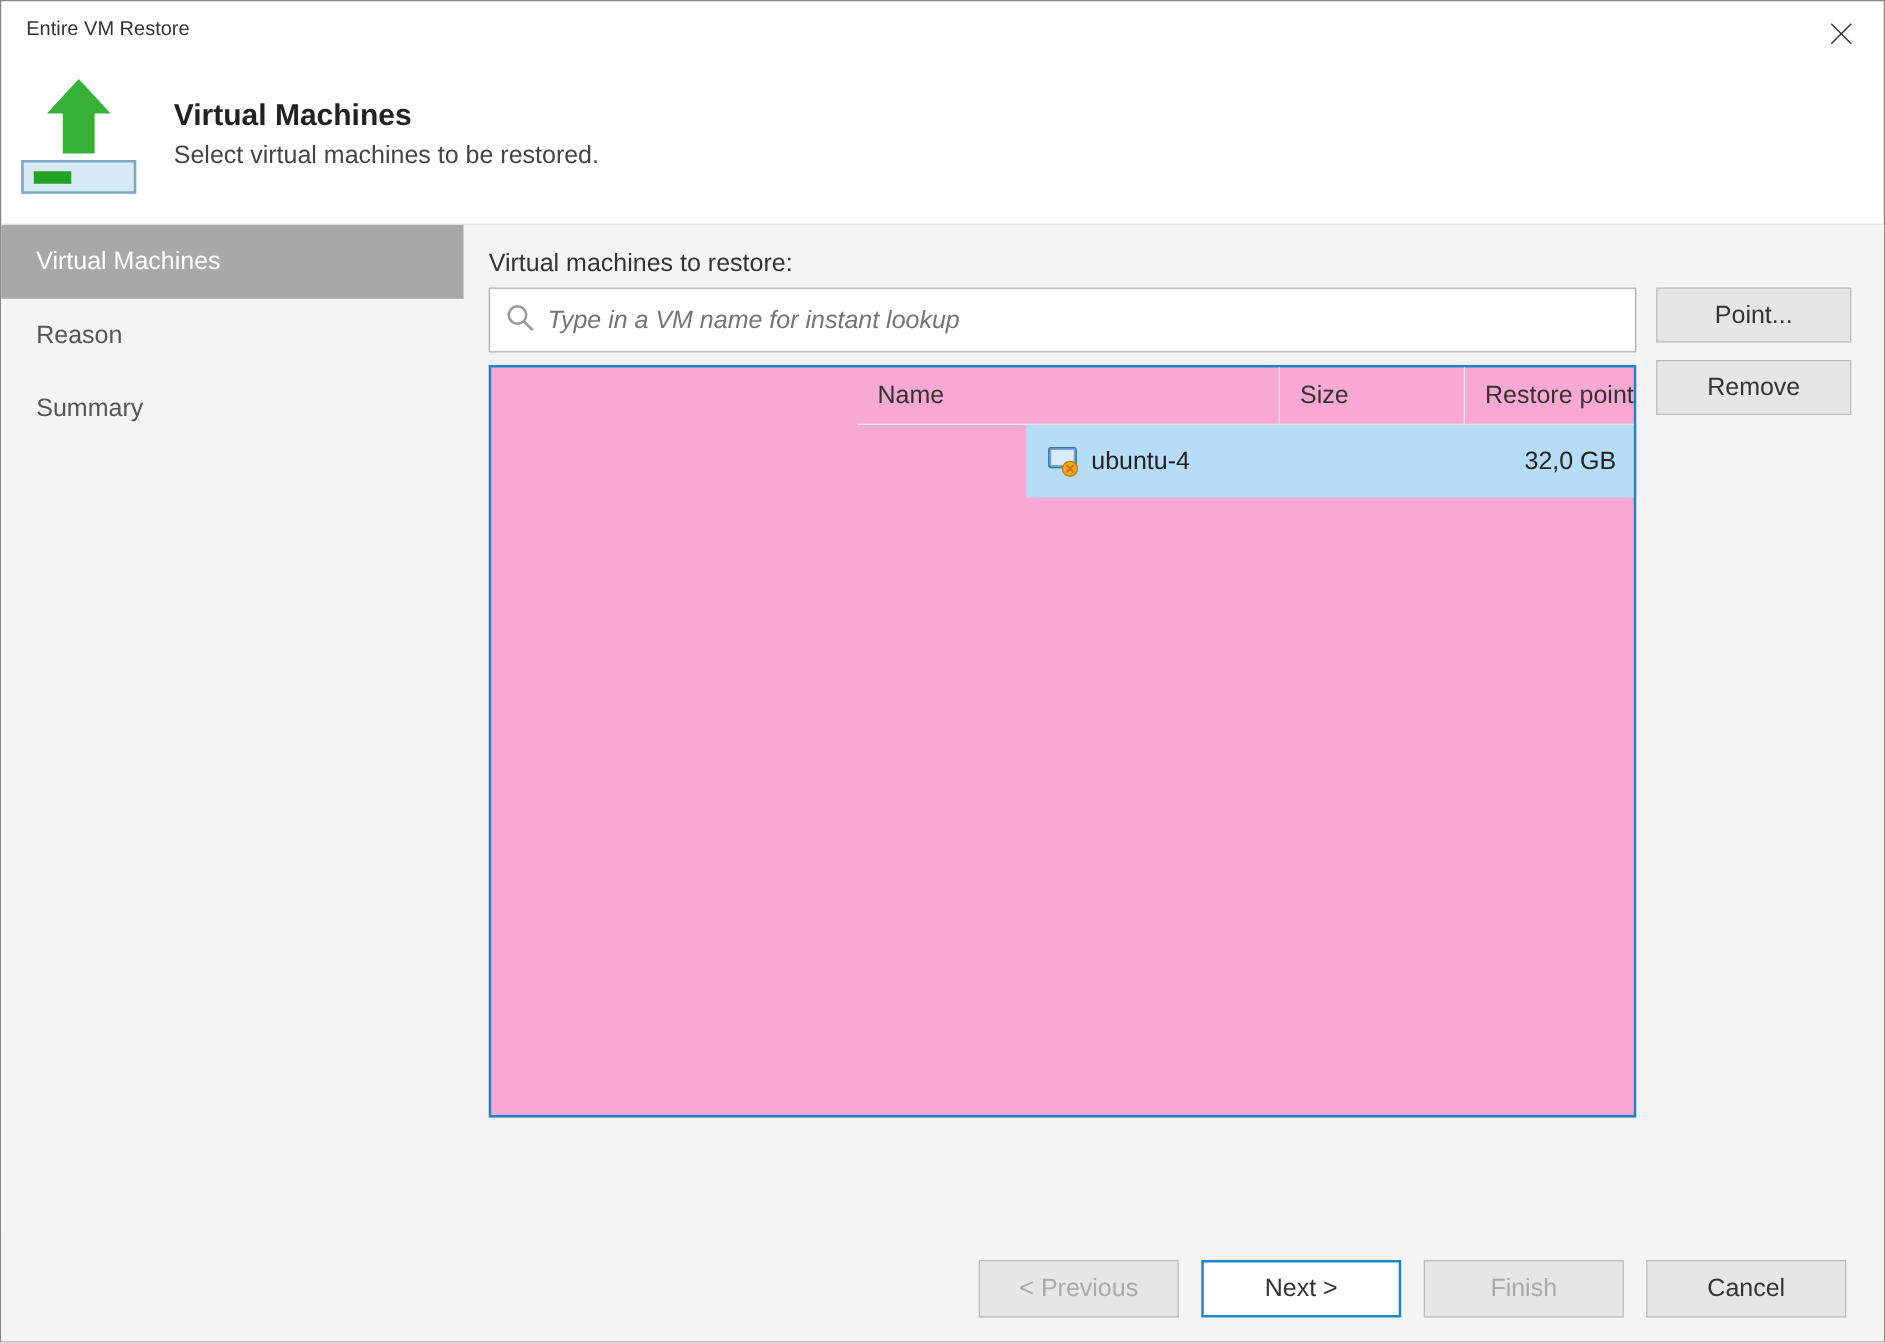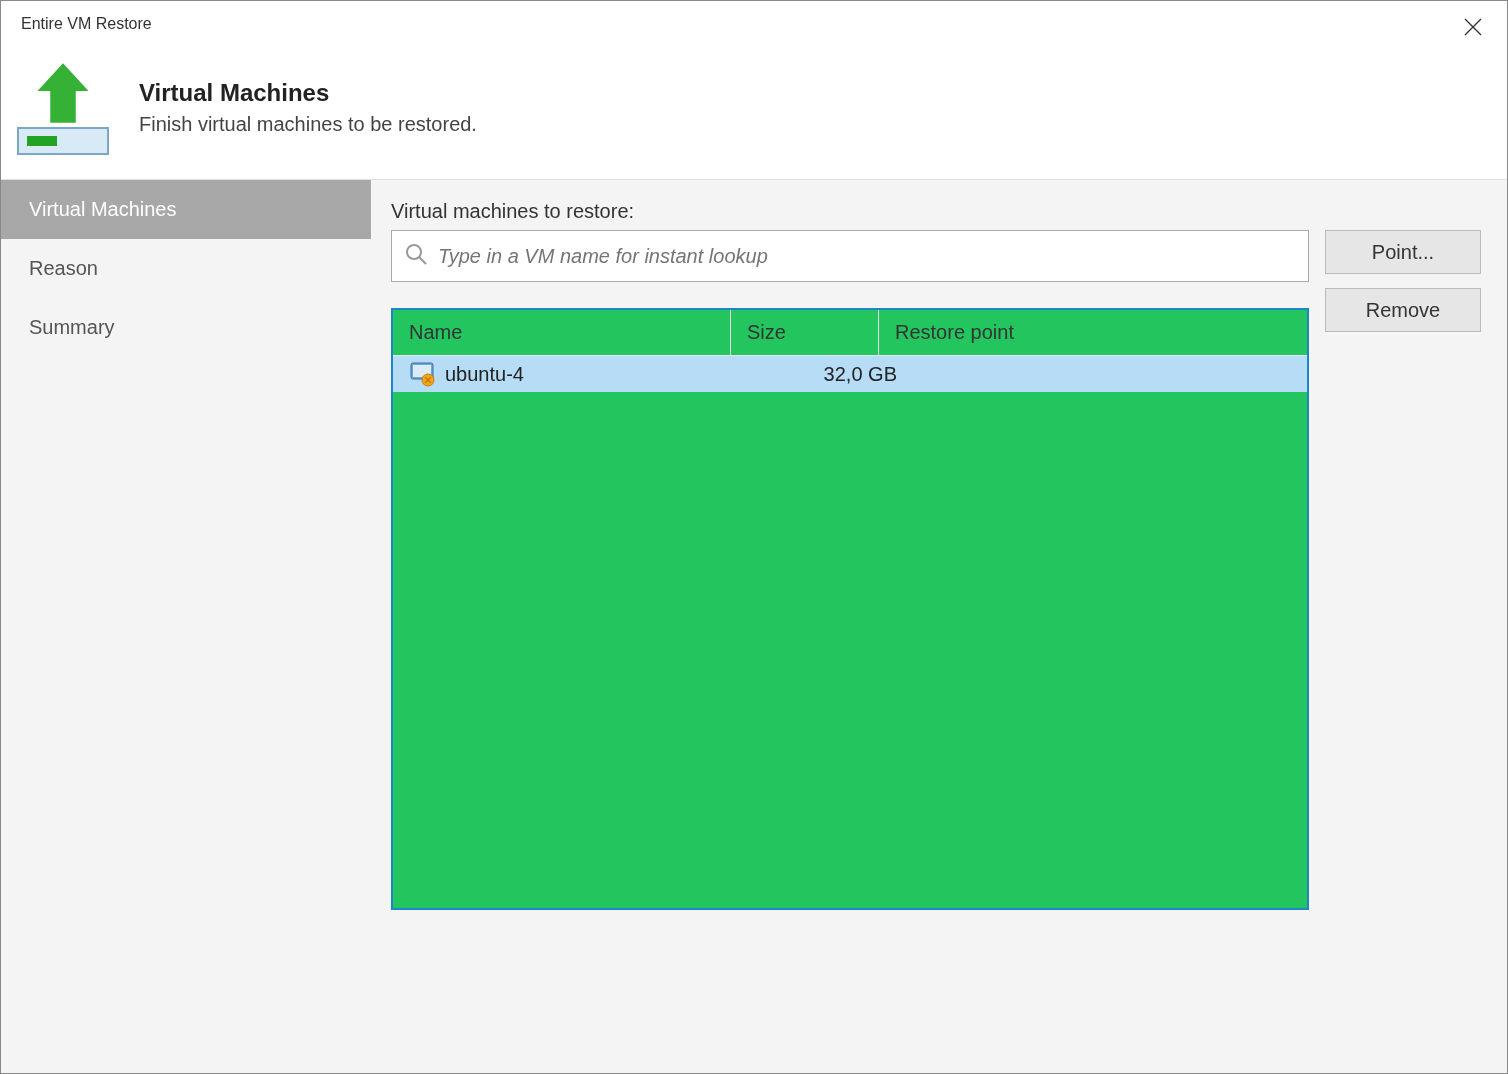--- a/index.html
+++ b/index.html
@@ -29,27 +29,27 @@
     .main { flex: 1; background: #f4f4f4; padding: 20px 26px 0 20px; display: flex; flex-direction: column; }
     .main-label { font-size: 20px; color: #333; margin-bottom: 7px; }
 
     .content-row { display: flex; gap: 16px; flex: 1; }
     .table-area { flex: 1; display: flex; flex-direction: column; }
 
     .search-box { display: flex; align-items: center; border: 1px solid #aaa; background: #fff; height: 52px; padding: 0 12px; gap: 10px; }
     .search-box svg { width: 24px; height: 24px; stroke: #999; fill: none; stroke-width: 2; }
     .search-box input { flex: 1; border: none; outline: none; font-size: 20px; font-style: italic; color: #666; background: transparent; }
 
-    .vm-table { border: 2px solid #1d86c8; background: #22c55e; margin-top: 26px; height: 602px; display: flex; flex-direction: column; }
+    .vm-table { border: 2px solid #1d86c8; background: #f9a8d4; margin-top: 10px; height: 602px; display: flex; flex-direction: column; align-items: flex-end; }
     .vm-thead { display: flex; height: 46px; align-items: center; border-bottom: 1px solid #e6e6e6; font-size: 20px; color: #333; }
     .col-name { flex: 0 0 338px; padding-left: 16px; border-right: 1px solid #e6e6e6; height: 100%; display:flex; align-items:center; }
     .col-size { flex: 0 0 148px; padding-left: 16px; border-right: 1px solid #e6e6e6; height: 100%; display:flex; align-items:center; }
     .col-point { flex: 1; padding-left: 16px; height: 100%; display:flex; align-items:center; }
 
-    .vm-row { display: flex; height: 36px; align-items: center; background: #b7dcf6; font-size: 20px; color: #222; gap: 32px; }
+    .vm-row { display: flex; height: 58px; align-items: center; background: #b7dcf6; font-size: 20px; color: #222; }
     .vm-row .col-name { border: none; display:flex; align-items:center; gap: 10px; }
     .vm-row .col-size { border: none; justify-content: flex-end; padding-right: 14px; }
     .vm-row .col-point { }
 
     .vm-icon { width: 26px; height: 26px; position: relative; }
     .vm-icon svg { width: 26px; height: 26px; }
 
     .side-buttons { width: 156px; display: flex; flex-direction: column; gap: 14px; }
     .side-buttons button { height: 44px; background: #e6e6e6; border: 1px solid #bbb; font-size: 20px; color: #333; cursor: default; }
 
@@ -80,21 +80,21 @@
         <svg viewBox="0 0 64 64">
             <path d="M32 4 L56 30 H44 V60 H20 V30 H8 Z"></path>
           </svg>
       </span>
       <div class="disk-box">
           <div class="disk-bar"></div>
         </div>
     </div>
     <div class="header-text">
       <h2>Virtual Machines</h2>
-      <p>Finish virtual machines to be restored.</p>
+      <p>Select virtual machines to be restored.</p>
     </div>
   </div>
 
   <div class="body">
 
     <div class="sidebar">
       <div class="sidebar-item active"><span>Virtual Machines</span></div>
       <div class="sidebar-item"><span>Reason</span></div>
       <div class="sidebar-item"><span>Summary</span></div>
     </div>
@@ -144,14 +144,20 @@
 
         <div class="side-buttons">
           <button>Point...</button>
           <button>Remove</button>
         </div>
       </div>
 
     </div>
   </div>
 
+  <div class="footer">
+    <button class="disabled">&lt; Previous</button>
+    <button class="primary">Next &gt;</button>
+    <button class="disabled">Finish</button>
+    <button>Cancel</button>
+  </div>
 
 </div>
 
 </body></html>

